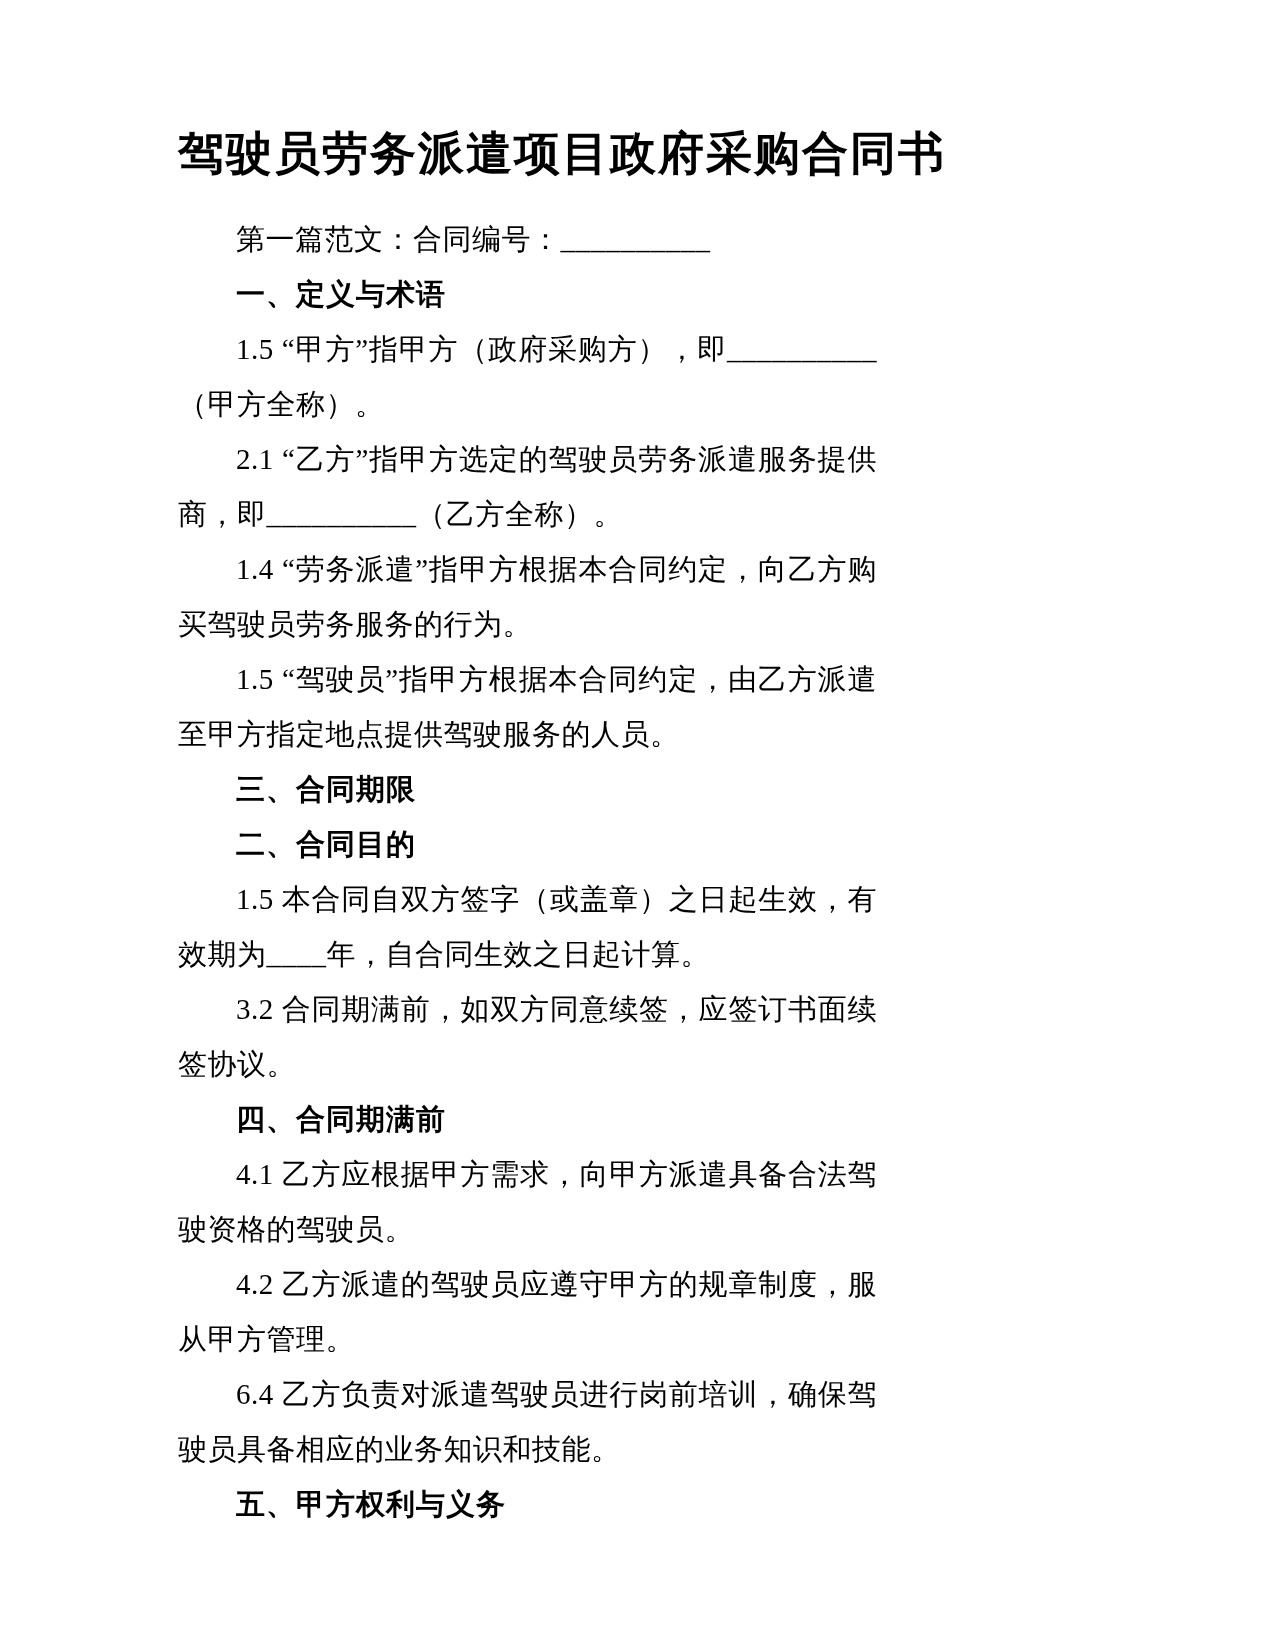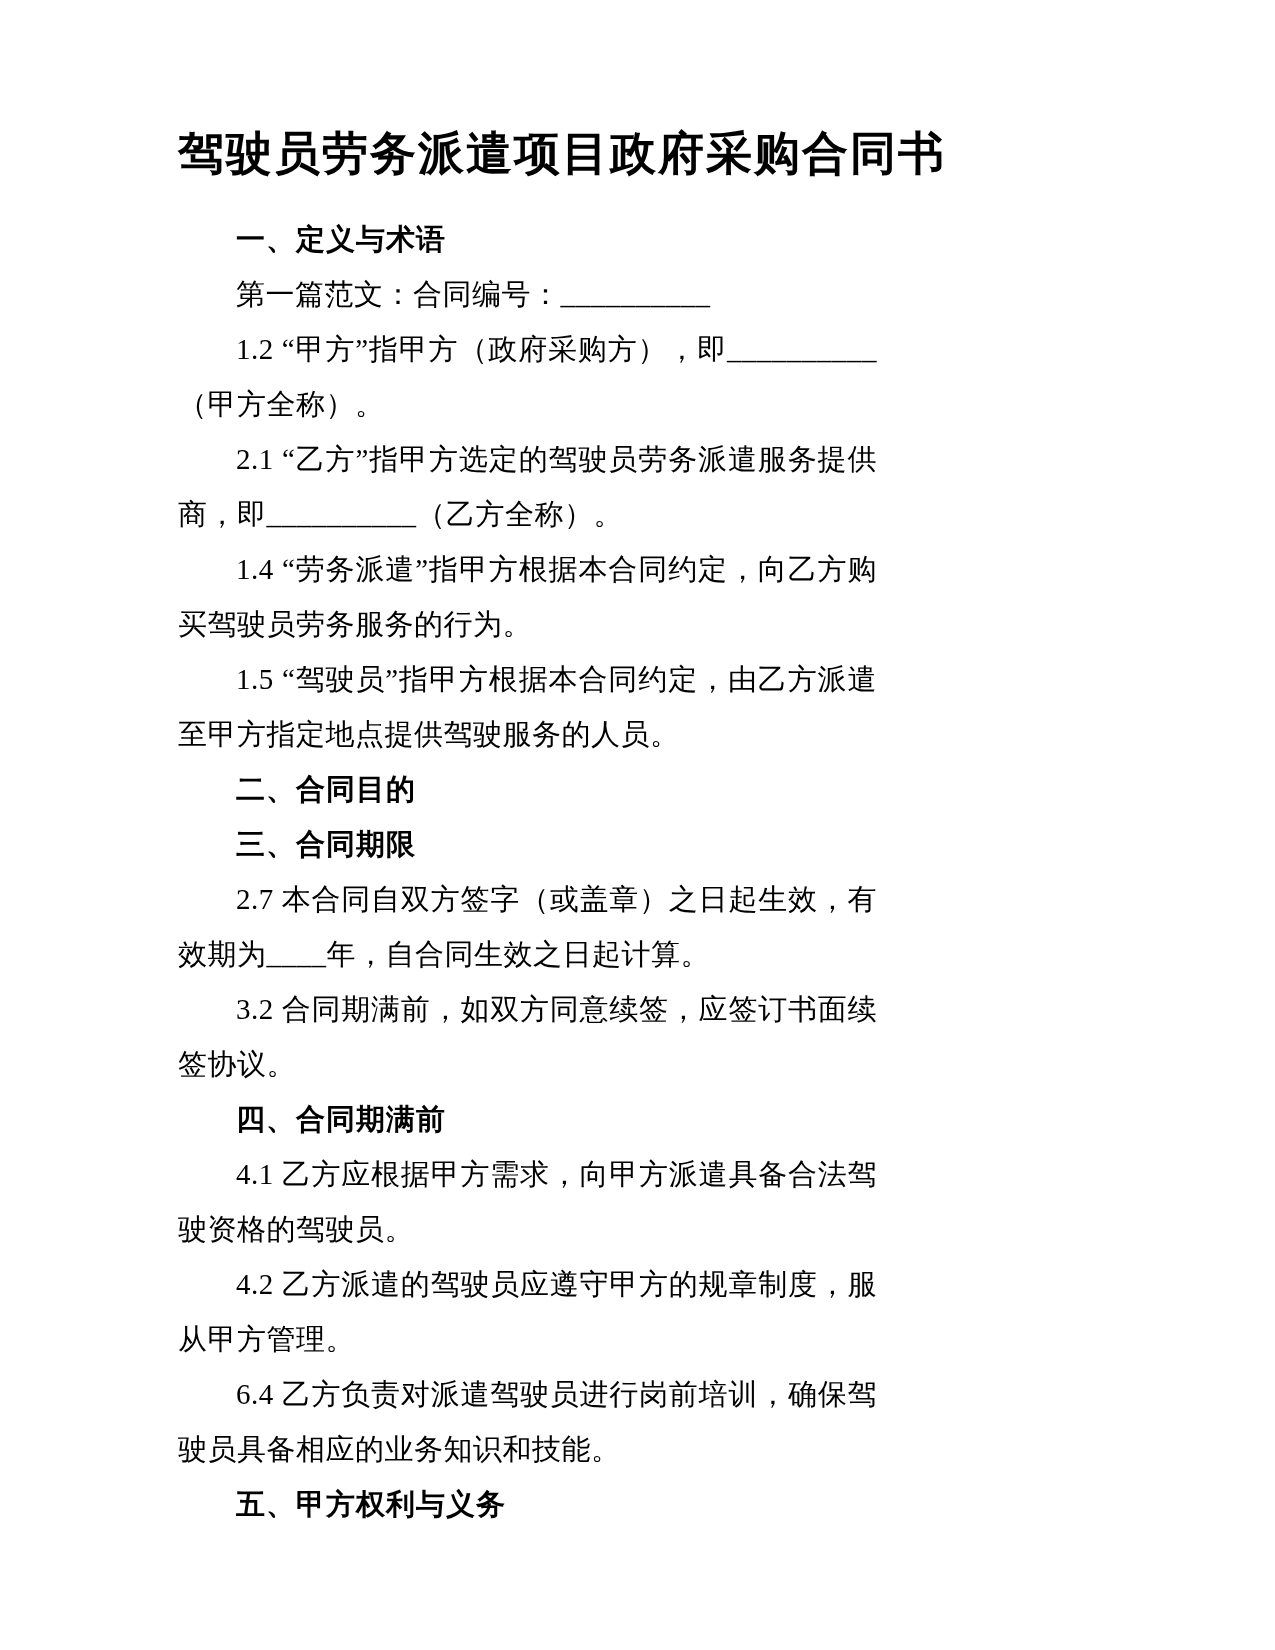--- a/index.html
+++ b/index.html
@@ -46,37 +46,37 @@
     letter-spacing: 1px;
   }
 </style>
 </head>
 <body>
 
 <main class="page">
 
   <h1 class="doc-title">驾驶员劳务派遣项目政府采购合同书</h1>
 
+  <p class="para body">第一篇范文：合同编号：__________</p>
+
   <p class="para heading">一、定义与术语</p>
 
-  <p class="para body">第一篇范文：合同编号：__________</p>
-
-  <p class="para body">1.2 “甲方”指甲方（政府采购方），即__________（甲方全称）。</p>
+  <p class="para body">1.5 “甲方”指甲方（政府采购方），即__________（甲方全称）。</p>
 
   <p class="para body">2.1 “乙方”指甲方选定的驾驶员劳务派遣服务提供商，即__________（乙方全称）。</p>
 
   <p class="para body">1.4 “劳务派遣”指甲方根据本合同约定，向乙方购买驾驶员劳务服务的行为。</p>
 
   <p class="para body">1.5 “驾驶员”指甲方根据本合同约定，由乙方派遣至甲方指定地点提供驾驶服务的人员。</p>
 
+  <p class="para heading">三、合同期限</p>
+
   <p class="para heading">二、合同目的</p>
 
-  <p class="para heading">三、合同期限</p>
-
-  <p class="para body">2.7 本合同自双方签字（或盖章）之日起生效，有效期为____年，自合同生效之日起计算。</p>
+  <p class="para body">1.5 本合同自双方签字（或盖章）之日起生效，有效期为____年，自合同生效之日起计算。</p>
 
   <p class="para body">3.2 合同期满前，如双方同意续签，应签订书面续签协议。</p>
 
   <p class="para heading">四、合同期满前</p>
 
   <p class="para body">4.1 乙方应根据甲方需求，向甲方派遣具备合法驾驶资格的驾驶员。</p>
 
   <p class="para body">4.2 乙方派遣的驾驶员应遵守甲方的规章制度，服从甲方管理。</p>
 
   <p class="para body">6.4 乙方负责对派遣驾驶员进行岗前培训，确保驾驶员具备相应的业务知识和技能。</p>

